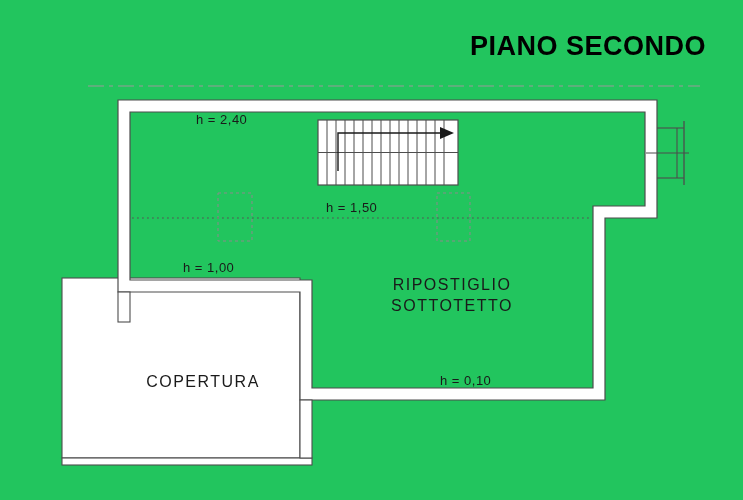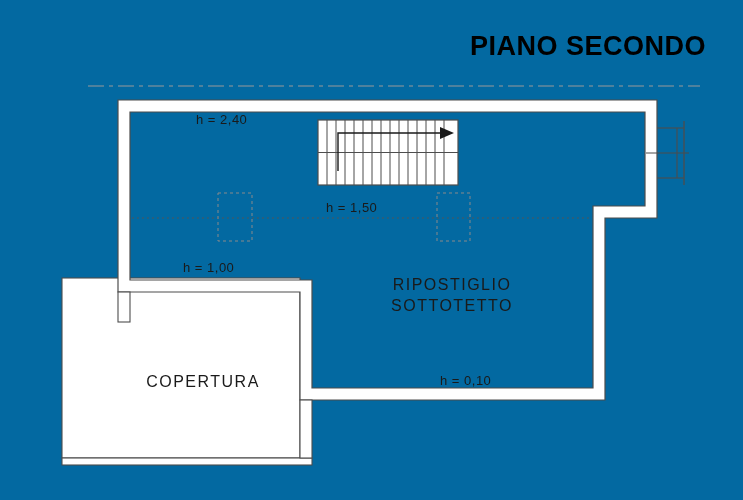--- a/index.html
+++ b/index.html
@@ -4,21 +4,21 @@
 <style>
   html, body {
     margin: 0;
     padding: 0;
     background: #ffffff;
   }
   .canvas {
     position: relative;
     width: 743px;
     height: 500px;
-    background: #0369a1;
+    background: #22c55e;
     overflow: hidden;
     font-family: "Liberation Sans", sans-serif;
   }
   svg { display: block; }
   text {
     font-family: "Liberation Sans", sans-serif;
     fill: #1a1a1a;
   }
   .h-label {
     font-size: 13px;

